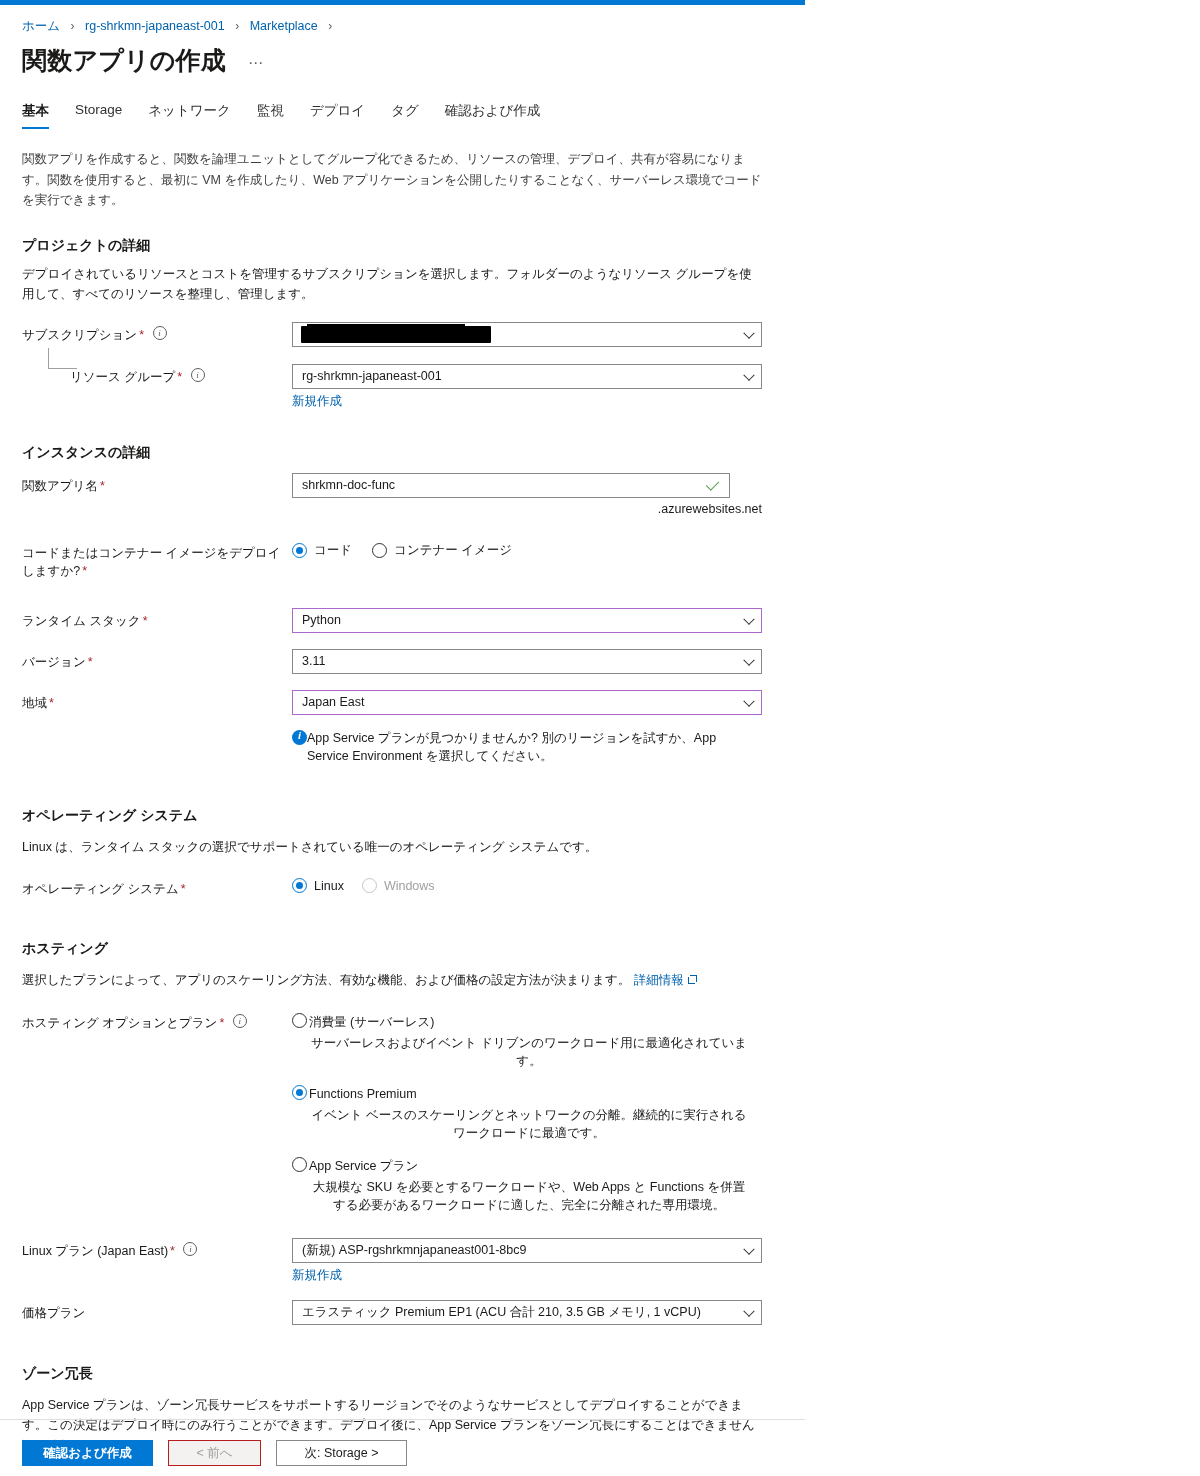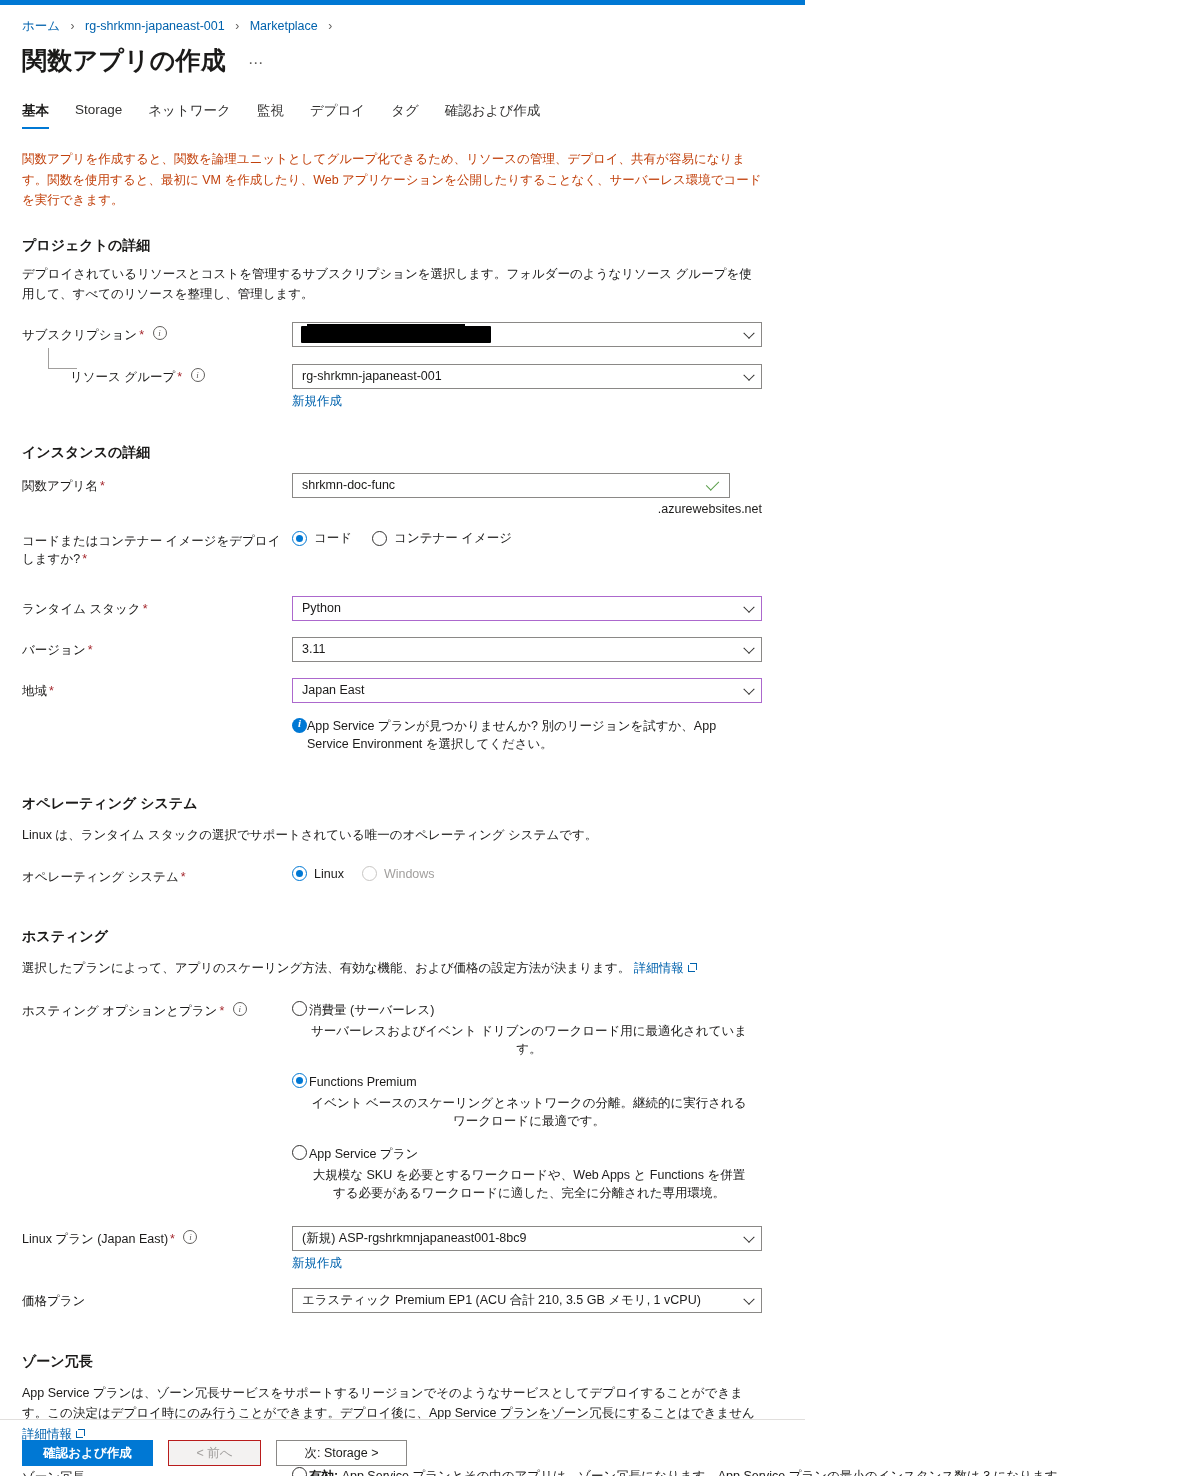--- a/index.html
+++ b/index.html
@@ -27,21 +27,21 @@
 
   
   .tabs{display:flex;align-items:flex-start;gap:0;padding:26px 0 0 22px;}
   .tab{position:relative;font-size:13.5px;color:#323130;padding:0 13px 9px 13px;cursor:pointer;white-space:nowrap;}
   .tab:first-child{padding-left:0;}
   .tab.active{font-weight:700;color:#1b1a19;}
   .tab.active::after{content:"";position:absolute;left:0;right:13px;bottom:0;height:2px;background:#0078d4;}
 
   
   .content{padding:0 0 0 22px;width:1178px;}
-  p.desc{font-size:12.5px;line-height:20.5px;color:#c2410c;margin:20px 0 0 0;max-width:742px;}
+  p.desc{font-size:12.5px;line-height:20.5px;color:#404040;margin:20px 0 0 0;max-width:742px;}
   h2.section{font-size:14px;font-weight:700;margin:26px 0 0 0;color:#1b1a19;}
   p.section-desc{font-size:12.5px;line-height:20.5px;color:#1b1a19;margin:9px 0 0 0;max-width:742px;}
 
   
   .row{display:flex;align-items:flex-start;margin-top:17px;}
   .row .label{width:270px;flex:0 0 270px;font-size:12.5px;line-height:18px;color:#1b1a19;padding-top:4px;}
   .row .label .req{color:#a4262c;margin-left:2px;}
   .row .field{flex:0 0 auto;}
 
   .info-i{display:inline-block;width:12px;height:12px;border:1px solid #605e5c;border-radius:50%;position:relative;vertical-align:-1px;margin-left:5px;cursor:pointer;}
@@ -187,21 +187,21 @@
       </div>
       <div class="field">
         <div class="textbox">
           <span>shrkmn-doc-func</span>
           <span class="check-ok"></span>
         </div>
         <div class="suffix">.azurewebsites.net</div>
       </div>
     </div>
 
-    <div class="row" style="margin-top:12px">
+    <div class="row" style="margin-top:24px">
       <div class="label">
         <span>コードまたはコンテナー イメージをデプロイしますか?</span><span class="req">*</span>
       </div>
       <div class="field radio-inline">
         <div class="radio-line">
           <span class="radio checked"></span>
           <span class="radio-label">コード</span>
         </div>
         <div class="radio-line">
           <span class="radio"></span>

